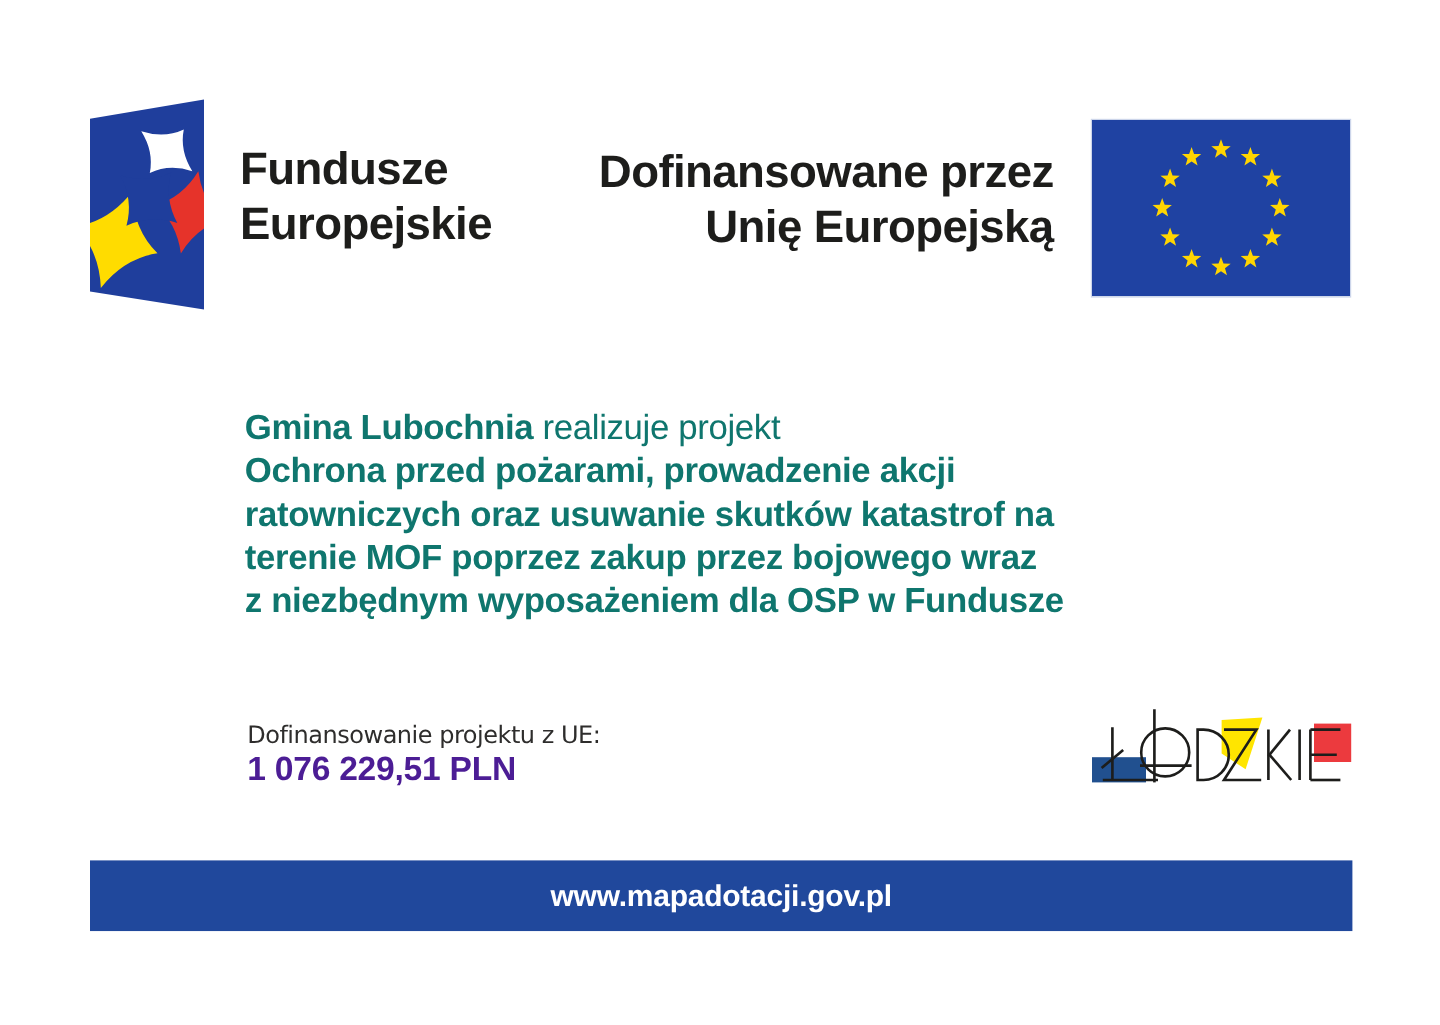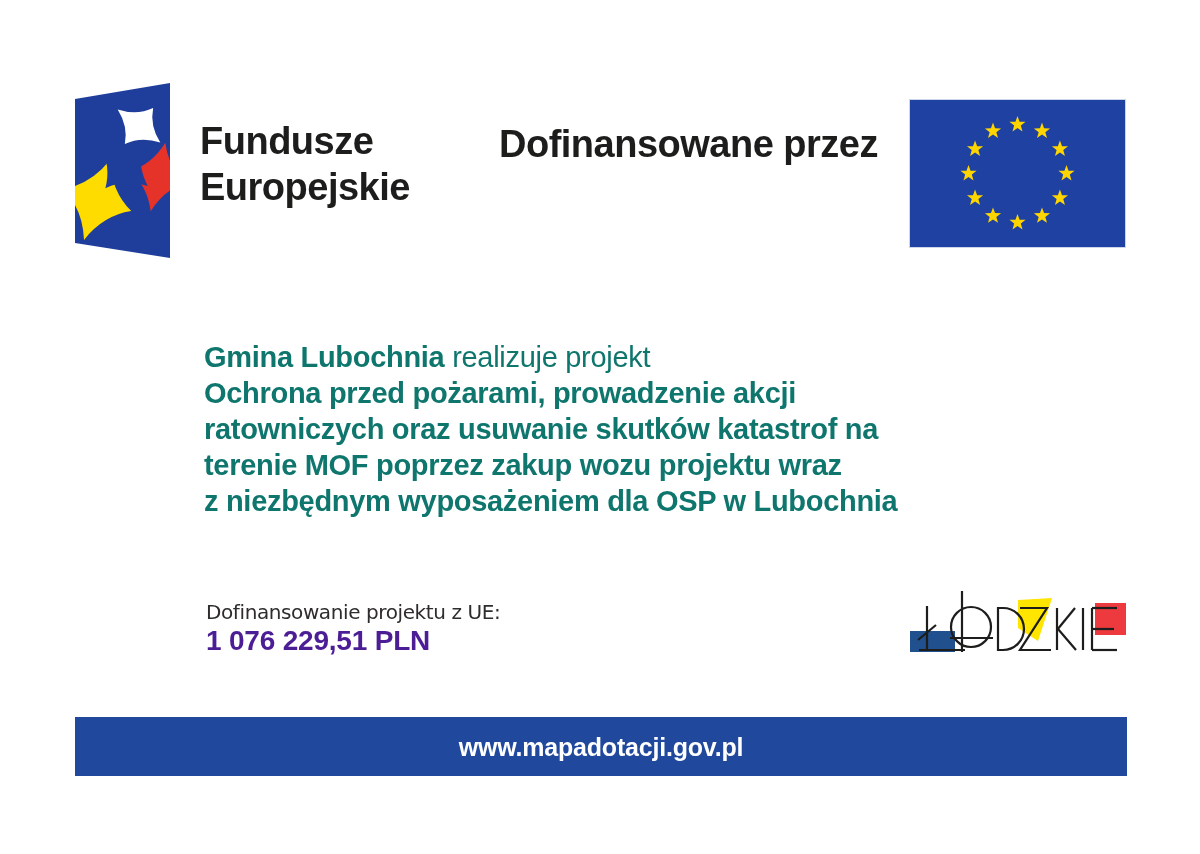--- a/index.html
+++ b/index.html
@@ -81,20 +81,21 @@
     </g>
   </svg>
 
   <div class="fe-wordmark">
     <div>Fundusze</div>
     <div>Europejskie</div>
   </div>
 
   <div class="eu-attribution">
     <div>Dofinansowane przez</div>
+    <div>Unię Europejską</div>
   </div>
 
   <svg class="eu-flag-svg" viewBox="0 0 215 147" aria-hidden="true">
     <defs>
       <polygon id="eu-star" points="0,-8.5 2.06,-2.83 8.08,-2.63 3.33,1.08 5.0,6.88 0,3.5 -5.0,6.88 -3.33,1.08 -8.08,-2.63 -2.06,-2.83"></polygon>
     </defs>
     <rect class="eu-blue-fill" x="0" y="0" width="215" height="147"></rect>
     <g class="eu-star-fill">
       <use href="#eu-star" transform="translate(107.5,24.5)"></use>
       <use href="#eu-star" transform="translate(132,31.06)"></use>
@@ -108,22 +109,22 @@
       <use href="#eu-star" transform="translate(58.5,73.5)"></use>
       <use href="#eu-star" transform="translate(65.06,49)"></use>
       <use href="#eu-star" transform="translate(83,31.06)"></use>
     </g>
   </svg>
 
   <div class="project-text">
     <div class="line"><span class="bold">Gmina Lubochnia</span><span> realizuje projekt</span></div>
     <div class="line bold">Ochrona przed pożarami, prowadzenie akcji</div>
     <div class="line bold">ratowniczych oraz usuwanie skutków katastrof na</div>
-    <div class="line bold">terenie MOF poprzez zakup wozu projektu wraz</div>
-    <div class="line bold">z niezbędnym wyposażeniem dla OSP w Lubochnia</div>
+    <div class="line bold">terenie MOF poprzez zakup przez bojowego wraz</div>
+    <div class="line bold">z niezbędnym wyposażeniem dla OSP w Fundusze</div>
   </div>
 
   <div class="funding-label">Dofinansowanie projektu z UE:</div>
   <div class="funding-amount">1 076 229,51 PLN</div>
 
   <div>
     <span class="sr">ŁÓDZKIE</span>
     <svg class="region-logo-svg" viewBox="0 0 245 92" aria-hidden="true">
 
       <rect class="lz-blue-fill" x="15" y="43" width="45" height="21"></rect>

